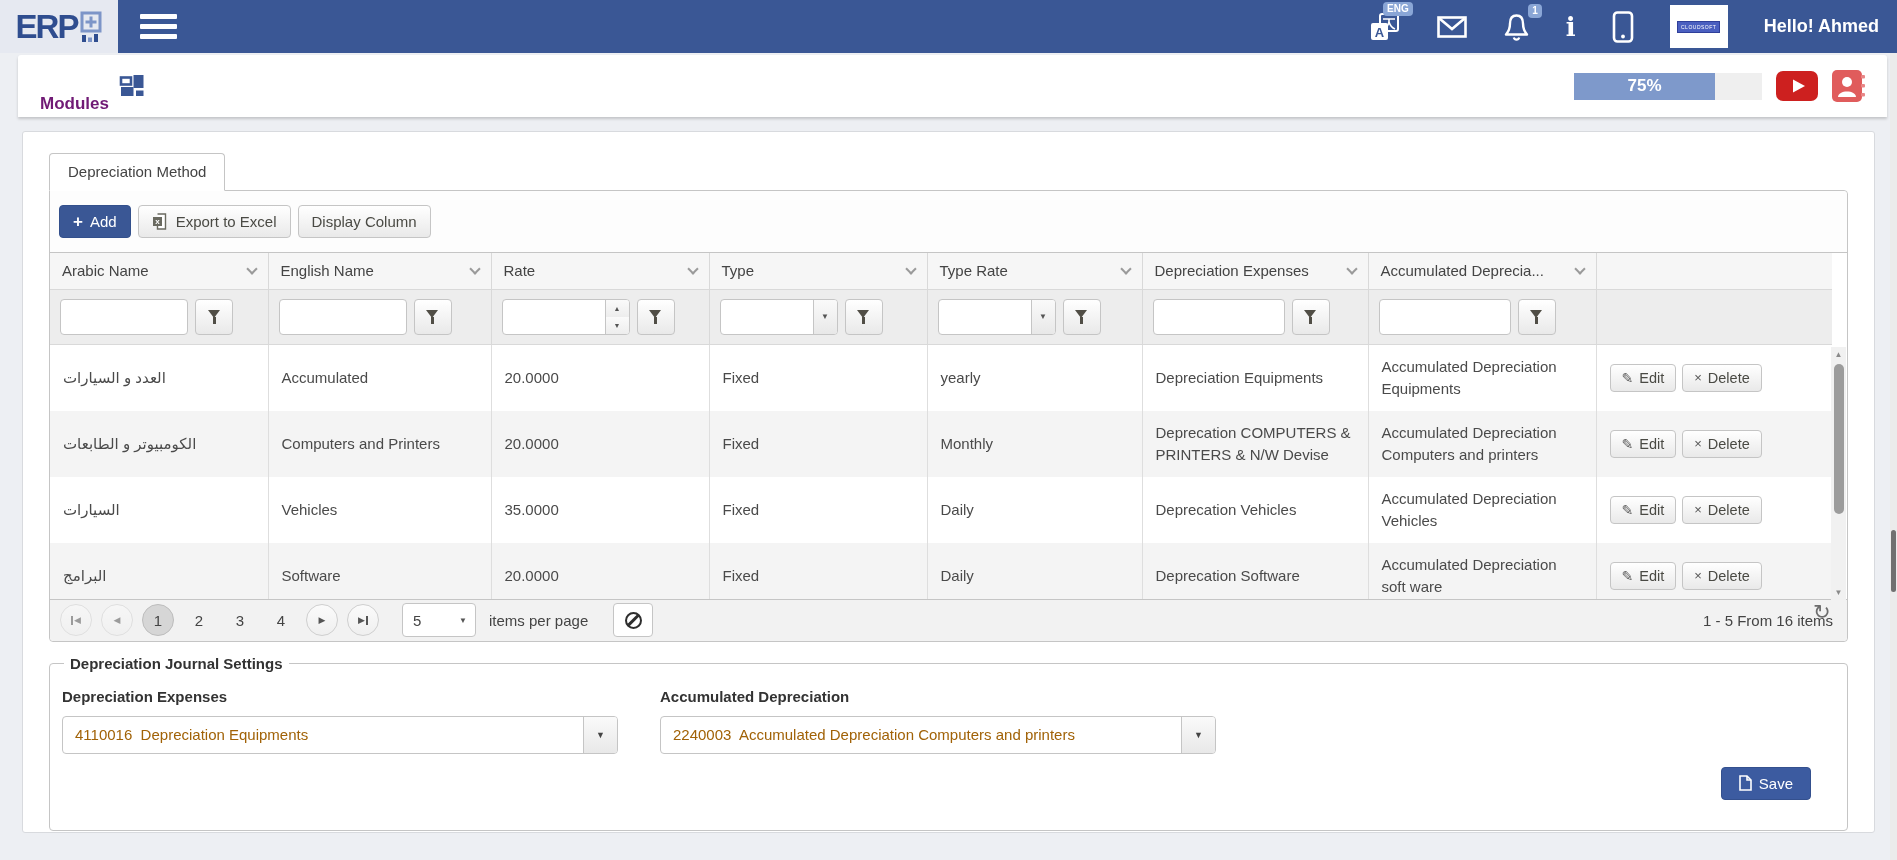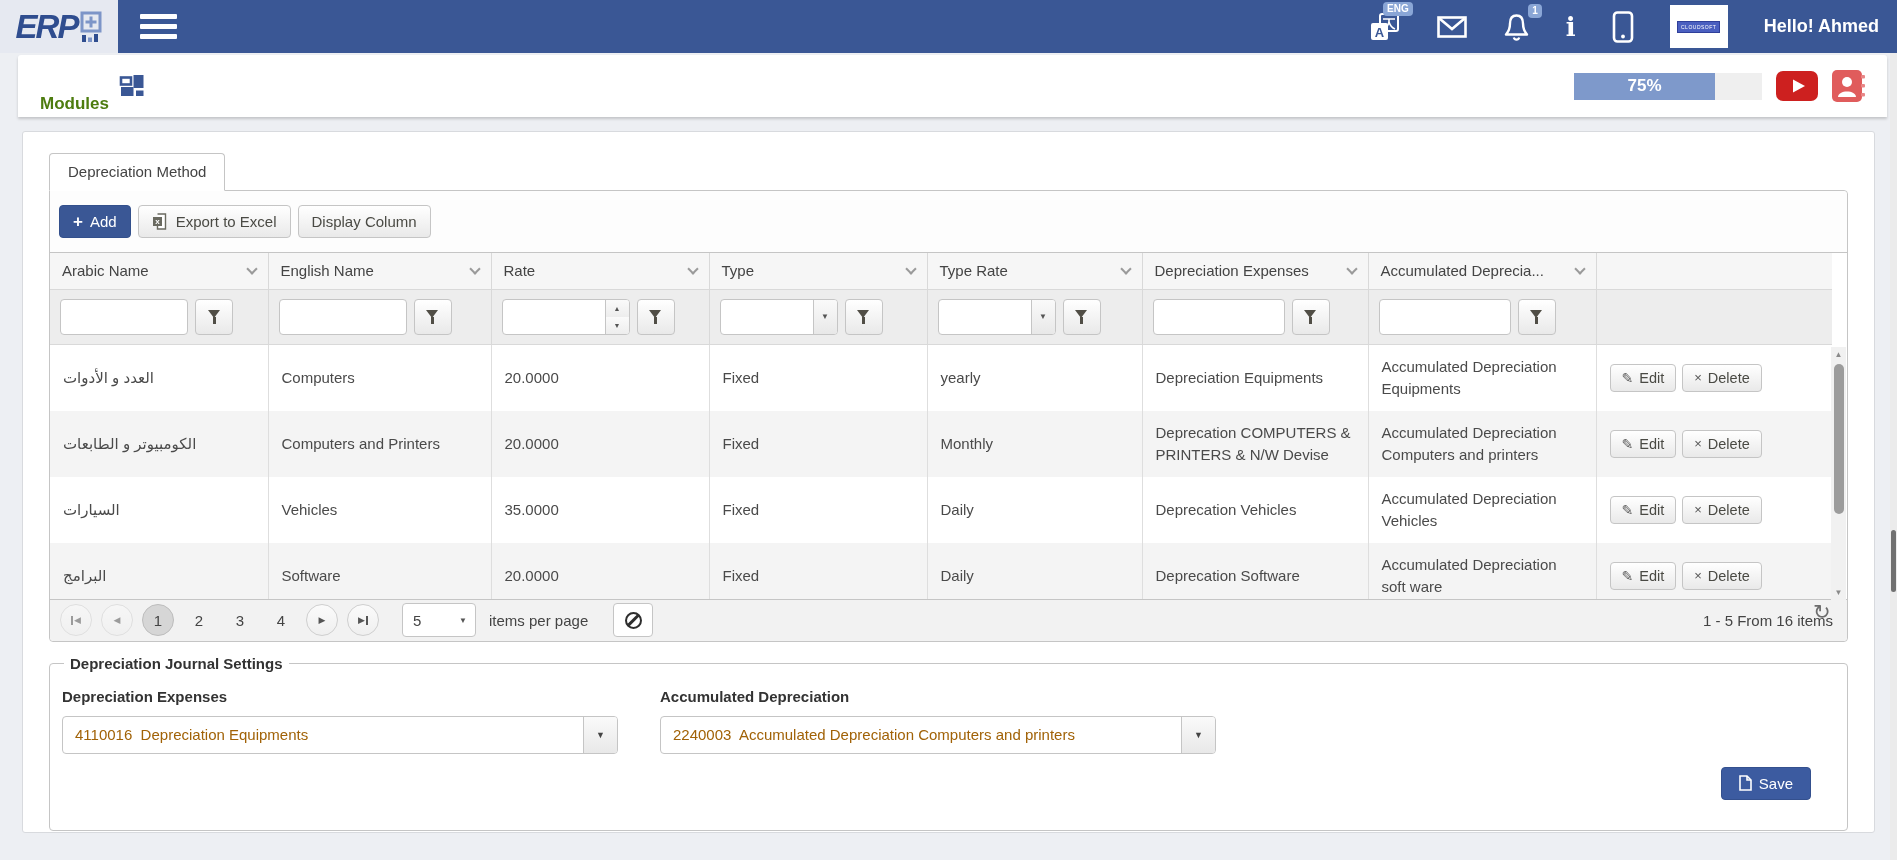--- a/index.html
+++ b/index.html
@@ -5,37 +5,37 @@
   * { box-sizing: border-box; margin: 0; padding: 0; }
   html,body { width:1897px; height:860px; }
   body {
     font-family: "Liberation Sans", "DejaVu Sans", sans-serif;
     background:#edeff3; overflow:hidden; position:relative; font-size:15px; color:#4a4a4a;
   }
 
   
   .topbar { height:53px; background:#3a5795; display:flex; align-items:center; position:relative; }
   .logo-box { width:118px; height:53px; background:#e6e9f1; display:flex; align-items:center; justify-content:center; gap:3px; }
-  .logo-text { font-size:33px; font-weight:800; color:#2f4d8f; letter-spacing:-2px; font-style:italic; }
+  .logo-text { font-size:33px; font-weight:800; color:#2f4d8f; letter-spacing:-2px; }
   .hamburger { margin-left:22px; display:flex; flex-direction:column; gap:5px; cursor:pointer; }
   .hamburger span { width:37px; height:5px; background:#fff; border-radius:1px; }
   .topbar-right { margin-left:auto; display:flex; align-items:center; gap:36px; padding-right:18px; }
   .tb-icon { position:relative; display:flex; align-items:center; justify-content:center; cursor:pointer; }
   .tb-badge { position:absolute; top:-8px; right:-12px; background:#8aa6d6; color:#fff; font-size:10px; font-weight:bold;
               border-radius:4px; padding:2px 4px; line-height:1; }
   .info-glyph { font-family:"DejaVu Serif", serif; font-weight:bold; font-size:26px; color:#fff; line-height:1; }
   .brand-box { width:58px; height:43px; background:#fff; display:flex; align-items:center; justify-content:center; }
   .brand-pill { background:#4a5fc0; color:#fff; font-size:5px; padding:2px 3px; border:1px solid #2f3f9a; letter-spacing:.5px; }
   .hello { color:#fff; font-weight:bold; font-size:18px; }
 
   
   .header-bar { position:absolute; left:18px; right:10px; top:55px; height:62px; background:#fff;
                 box-shadow:0 2px 3px rgba(0,0,0,.18); display:flex; align-items:center; border-radius:3px 3px 0 0; }
   .modules { display:flex; align-items:center; gap:10px; padding-left:22px; cursor:pointer; }
-  .modules-label { color:#4d7c0f; font-weight:bold; font-size:17px;margin-top:36px; }
+  .modules-label { color:#701a75; font-weight:bold; font-size:17px;margin-top:36px; }
   .page-title { position:absolute; left:0; right:0; text-align:center; font-size:21px; font-weight:bold; color:#4d4d4d; pointer-events:none; }
   .header-right { margin-left:auto; display:flex; align-items:center; gap:14px; padding-right:22px; position:relative; z-index:1; }
   .progress-track { width:188px; height:27px; background:#efefef; }
   .progress-fill { width:75%; height:100%; background:#7e99cb; display:flex; align-items:center; justify-content:center;
                    color:#fff; font-weight:bold; font-size:17px; }
 
   
   .card { position:absolute; left:22px; top:131px; width:1853px; height:702px; background:#fff;
           border:1px solid #d8dade; border-radius:3px; padding:21px 26px 0 26px; }
 
@@ -386,22 +386,22 @@
             <col class="c1">
             <col class="c2">
             <col class="c3">
             <col class="c4">
             <col class="c5">
             <col class="c6">
             <col class="c7">
           </colgroup>
         <tbody>
           <tr>
-            <td>العدد و الأدوات</td>
-            <td>Computers</td>
+            <td>العدد و السيارات</td>
+            <td>Accumulated</td>
             <td>20.0000</td>
             <td>Fixed</td>
             <td>yearly</td>
             <td>Depreciation Equipments</td>
             <td>Accumulated Depreciation Equipments</td>
             <td>
                 <span class="row-actions">
                   <button class="btn btn-sm">
                     <span class="pencil">✎</span>
                     <span>Edit</span>

